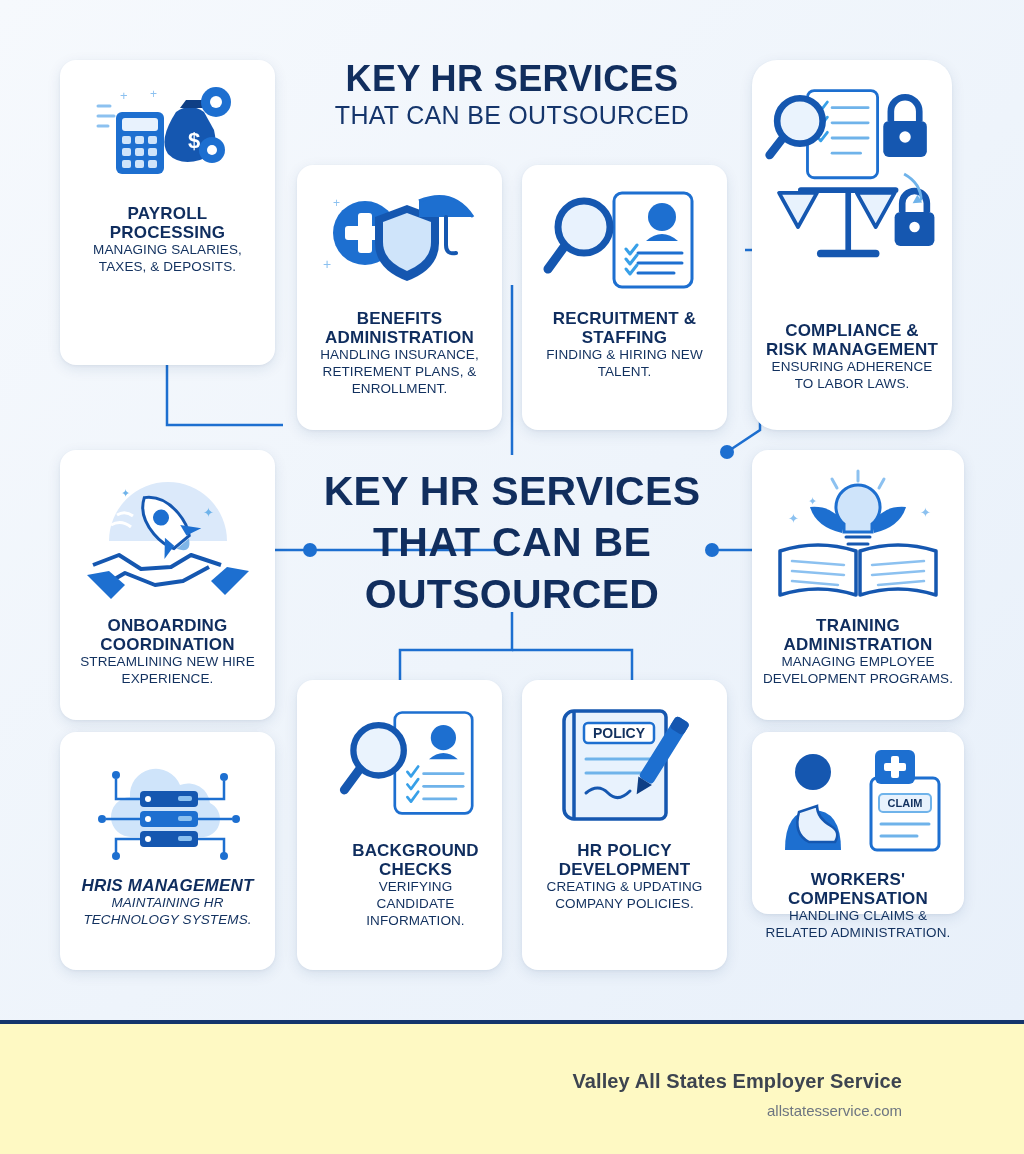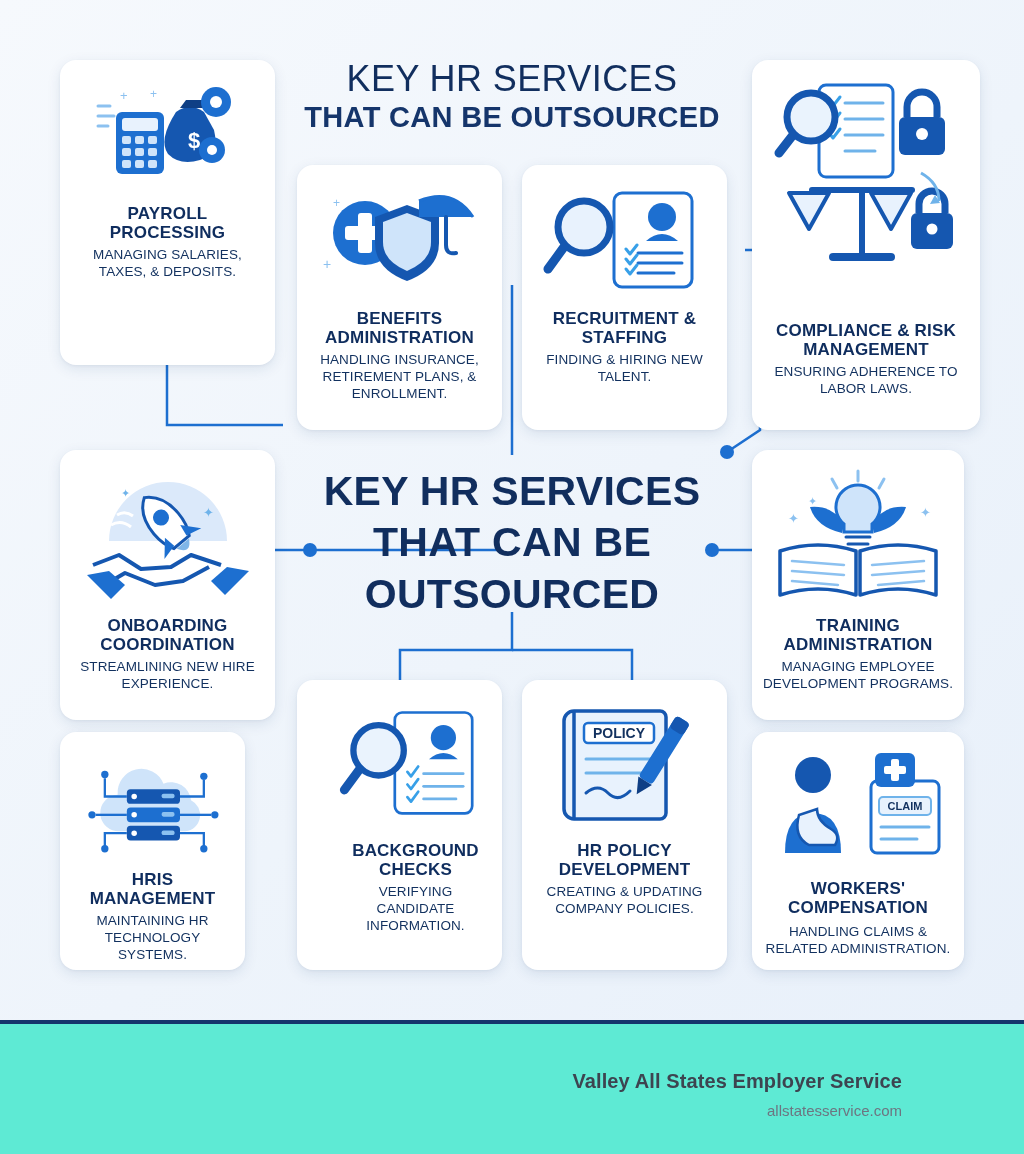--- a/index.html
+++ b/index.html
@@ -52,42 +52,41 @@
     letter-spacing: .2px;
     text-transform: uppercase;
     margin-top: 12px;
   }
   .card .desc {
     font-size: 13.5px;
     color: #12315f;
     text-align: center;
     line-height: 1.25;
     text-transform: uppercase;
-    margin-top: 5px;
     letter-spacing: .1px;
   }
   
   .heading-top {
     position: absolute;
     left: 280px;
     top: 60px;
     width: 464px;
     text-align: center;
     z-index: 4;
   }
   .heading-top .l1 {
     font-size: 36px;
-    font-weight: normal;
+    font-weight: bold;
     color: #112e5e;
     letter-spacing: .4px;
     line-height: 1.05;
   }
   .heading-top .l2 {
-    font-size: 29px;
-    font-weight: bold;
+    font-size: 25px;
+    font-weight: normal;
     color: #15356b;
     letter-spacing: .3px;
     margin-top: 3px;
   }
   .heading-center {
     position: absolute;
     left: 290px;
     top: 466px;
     width: 444px;
     text-align: center;
@@ -96,21 +95,21 @@
     font-weight: bold;
     color: #112e5e;
     line-height: 1.25;
     letter-spacing: .3px;
   }
   
   .footer {
     position: absolute;
     left: 0; top: 1020px;
     width: 1024px; height: 134px;
-    background: #5eead4;
+    background: #fef9c3;
     border-top: 4px solid #14356c;
   }
   .footer .brand {
     position: absolute;
     right: 122px;
     top: 46px;
     font-size: 20px;
     font-weight: bold;
     color: #3d4450;
     letter-spacing: .1px;
@@ -234,21 +233,21 @@
           <polyline points="86,86 90,91 97,82"></polyline>
         </g>
         <circle cx="44" cy="44" r="26" fill="#e8f2fd" stroke="#1557b0" stroke-width="7"></circle>
         <line x1="24" y1="64" x2="8" y2="86" stroke="#1557b0" stroke-width="9" stroke-linecap="round"></line>
       </svg>
     </div>
     <div class="title">RECRUITMENT &amp; STAFFING</div>
     <div class="desc">FINDING &amp; HIRING NEW TALENT.</div>
   </div>
 
-  <div class="card" style="left:752px; top:60px; width:228px; height:370px;">
+  <div class="card" style="left:752px; top:60px; width:200px; height:370px;border-radius:25px;">
     <div class="icon" style="height:235px;">
       <svg width="190" height="230" viewBox="0 0 190 230">
         <rect x="48" y="8" width="74" height="92" rx="7" fill="#ffffff" stroke="#1d6fd0" stroke-width="3"></rect>
         <g stroke="#6fb3ea" stroke-width="3" stroke-linecap="round">
           <line x1="74" y1="26" x2="112" y2="26"></line>
           <line x1="74" y1="42" x2="112" y2="42"></line>
           <line x1="74" y1="58" x2="112" y2="58"></line>
           <line x1="74" y1="74" x2="104" y2="74"></line>
         </g>
         <g stroke="#38a0e8" stroke-width="3" fill="none" stroke-linecap="round" stroke-linejoin="round">
@@ -339,21 +338,21 @@
           <text x="20" y="56" font-size="13">✦</text>
           <text x="152" y="50" font-size="13">✦</text>
           <text x="40" y="38" font-size="11">✦</text>
         </g>
       </svg>
     </div>
     <div class="title">TRAINING ADMINISTRATION</div>
     <div class="desc">MANAGING EMPLOYEE DEVELOPMENT PROGRAMS.</div>
   </div>
 
-  <div class="card" style="left:60px; top:732px; width:185px; height:238px;">
+  <div class="card" style="left:60px; top:732px; width:215px; height:238px;font-style:italic;">
     <div class="icon" style="height:118px;">
       <svg width="180" height="112" viewBox="0 0 180 112">
         <path d="M52 48 a26 26 0 0 1 50 -12 a22 22 0 0 1 30 18 a18 18 0 0 1 -6 34 h-72 a20 20 0 0 1 -2 -40 z" fill="#cfe4fa"></path>
         <g>
           <rect x="62" y="42" width="58" height="16" rx="4" fill="#1557b0"></rect>
           <rect x="62" y="62" width="58" height="16" rx="4" fill="#1d6fd0"></rect>
           <rect x="62" y="82" width="58" height="16" rx="4" fill="#1557b0"></rect>
           <g fill="#ffffff">
             <circle cx="70" cy="50" r="3"></circle>
               <circle cx="70" cy="70" r="3"></circle>
@@ -427,21 +426,21 @@
           <rect x="112" y="16" width="16" height="72" rx="4" fill="#1d6fd0"></rect>
           <rect x="112" y="16" width="16" height="14" rx="4" fill="#1557b0"></rect>
           <path d="M112 88 h16 l-8 16 z" fill="#0f3f85"></path>
         </g>
       </svg>
     </div>
     <div class="title">HR POLICY DEVELOPMENT</div>
     <div class="desc">CREATING &amp; UPDATING COMPANY POLICIES.</div>
   </div>
 
-  <div class="card" style="left:752px; top:732px; width:212px; height:238px;justify-content:space-between;">
+  <div class="card" style="left:752px; top:732px; width:212px; height:182px;justify-content:space-between;">
     <div class="icon" style="height:118px;">
       <svg width="190" height="112" viewBox="0 0 190 112">
         <circle cx="50" cy="26" r="18" fill="#1557b0"></circle>
         <path d="M22 104 q0 -40 28 -40 q28 0 28 40 z" fill="#1d6fd0"></path>
         <path d="M36 66 q-6 22 10 30 h26 q6 -10 -4 -16 q-14 -8 -14 -20 z" fill="#e8f2fd" stroke="#1557b0" stroke-width="2.5"></path>
         <rect x="108" y="32" width="68" height="72" rx="6" fill="#ffffff" stroke="#1d6fd0" stroke-width="3"></rect>
         <rect x="116" y="48" width="52" height="18" rx="4" fill="#e8f2fd" stroke="#6fb3ea" stroke-width="2"></rect>
         <text x="142" y="61" font-size="11" font-weight="bold" fill="#12315f" text-anchor="middle" font-family="'Liberation Sans',sans-serif">CLAIM</text>
         <g stroke="#6fb3ea" stroke-width="3" stroke-linecap="round">
           <line x1="118" y1="78" x2="166" y2="78"></line>

